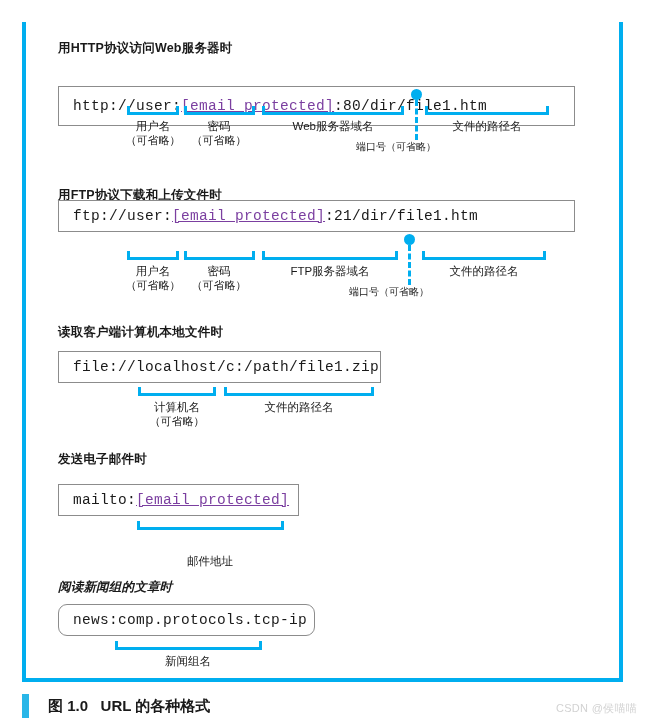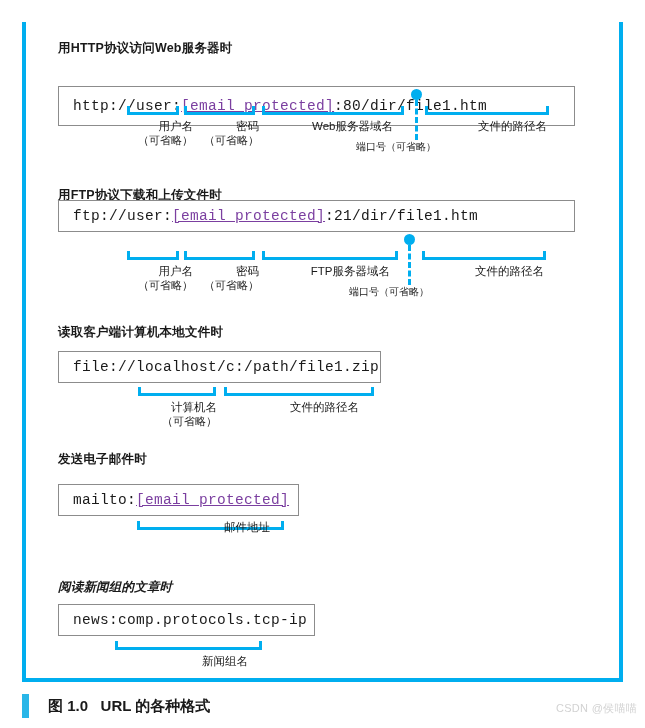--- a/index.html
+++ b/index.html
@@ -83,21 +83,21 @@
     border-bottom: 3px solid #00aeef;
     box-sizing: border-box;
   }
 
   
   .bracket-label {
     position: absolute;
     font-size: 11.5px;
     line-height: 14px;
     color: #1a1a1a;
-    text-align: right;
+    text-align: center;
     white-space: nowrap;
   }
   .bracket-label .opt {
     display: block;
     font-size: 11px;
   }
 
   
   .port-dot {
     position: absolute;
@@ -231,27 +231,27 @@
 
   <div class="section">
     <div class="section-heading" style="left:58px; top:452px;">发送电子邮件时</div>
 
     <div class="url-box" style="left:58px; top:484px; width:241px; height:32px;">
       <div class="url-text"><span>mailto:</span><span class="email-token">[email_protected]</span></div>
     </div>
 
     <div class="bracket" style="left:137px; top:521px; width:147px;"></div>
 
-    <div class="bracket-label" style="left:150px; top:520px; width:120px;">邮件地址</div>
+    <div class="bracket-label" style="left:150px; top:554px; width:120px;">邮件地址</div>
   </div>
 
   <div class="section">
     <div class="section-heading" style="left:58px; top:580px;font-style:italic;">阅读新闻组的文章时</div>
 
-    <div class="url-box" style="left:58px; top:604px; width:257px; height:32px;">
+    <div class="url-box" style="left:58px; top:604px; width:257px; height:32px;border-radius:9px;">
       <div class="url-text"><span>news:comp.protocols.tcp-ip</span></div>
     </div>
 
     <div class="bracket" style="left:115px; top:641px; width:147px;"></div>
 
     <div class="bracket-label" style="left:128px; top:654px; width:120px;">新闻组名</div>
   </div>
 
 </div>
 

